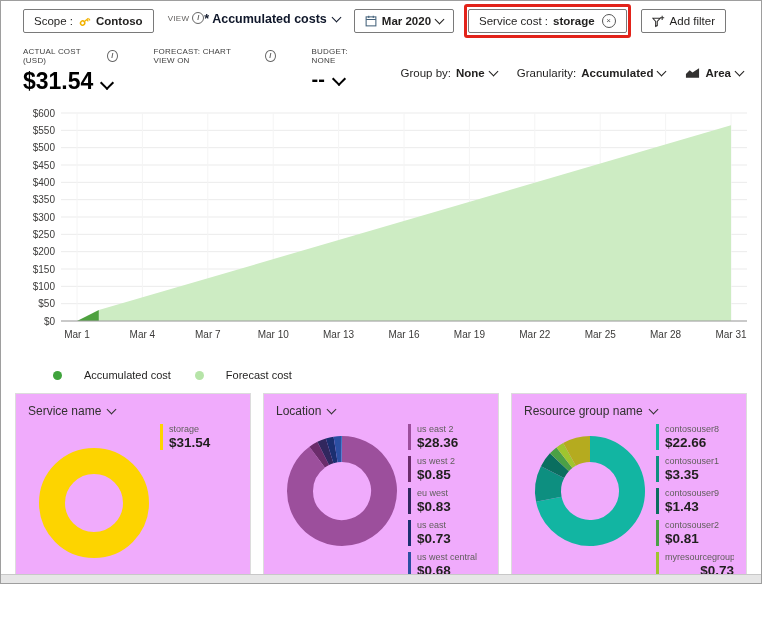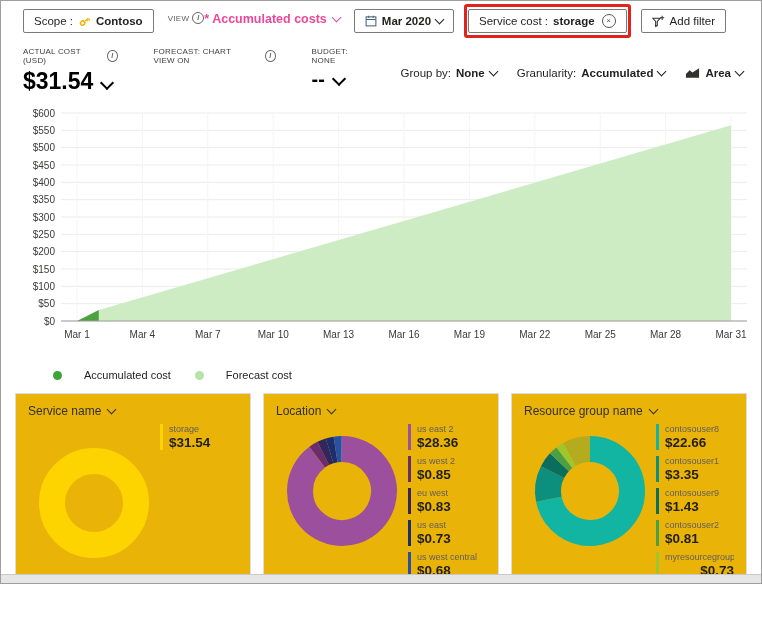--- a/index.html
+++ b/index.html
@@ -5,21 +5,21 @@
   html,body{margin:0;padding:0;background:#fff;font-family:"Liberation Sans",sans-serif;}
   .app{position:relative;width:762px;height:584px;border:1px solid #9e9e9e;background:#fff;box-sizing:border-box;overflow:hidden;}
 
   
   .toolbar{display:flex;align-items:flex-start;gap:14px;padding:8px 0 2px 22px;}
   .pill{display:inline-flex;align-items:center;gap:5px;height:24px;padding:0 10px;background:#fff;
         border:1px solid #7a7a7a;border-radius:2px;font-size:11.5px;color:#201f1e;cursor:pointer;white-space:nowrap;}
   .pill b{font-weight:700;}
   .view-dd{display:flex;cursor:pointer;padding-top:1px;}
   .cap-line{display:flex;align-items:center;gap:3px;font-size:8px;letter-spacing:.3px;color:#605e5c;text-transform:uppercase;}
-  .view-val{display:flex;align-items:center;gap:6px;font-size:12.5px;font-weight:700;color:#ec4899;margin-top:2px;}
+  .view-val{display:flex;align-items:center;gap:6px;font-size:12.5px;font-weight:700;color:#0f172a;margin-top:2px;}
   .filter-wrap{position:relative;display:inline-block;}
   .red-box{position:absolute;top:-5px;bottom:-5px;left:-4px;right:-4px;border:3px solid #e2231a;border-radius:3px;pointer-events:none;}
   .xicon{display:inline-block;width:12px;height:12px;border:1px solid #555;border-radius:50%;
          font-size:8px;line-height:11px;text-align:center;color:#555;margin-left:2px;}
   .chev{display:inline-block;width:6px;height:6px;border-right:1.6px solid currentColor;border-bottom:1.6px solid currentColor;
         transform:rotate(45deg);margin-top:-3px;}
   .chev.big{width:8px;height:8px;border-width:2px;margin:0 0 7px 2px;}
   .info{display:inline-block;width:10px;height:10px;border:1px solid #666;border-radius:50%;font-size:7px;line-height:10px;
         text-align:center;color:#666;font-style:italic;font-weight:700;}
 
@@ -33,21 +33,21 @@
   .ctrl b{font-weight:700;}
 
   
   .chart-wrap{padding:8px 10px 0 12px;}
   .chart-legend{display:flex;align-items:center;gap:24px;padding:10px 0 0 40px;font-size:11px;color:#201f1e;}
   .leg{display:flex;align-items:center;gap:22px;cursor:pointer;}
   .dot{width:9px;height:9px;border-radius:50%;display:inline-block;}
 
   
   .cards{display:flex;gap:12px;padding:12px 14px 0 14px;}
-  .card{flex:1;height:208px;border:1px solid #dcdcdc;background:#eab308;box-sizing:border-box;
+  .card{flex:1;height:208px;border:1px solid #dcdcdc;background:#f0abfc;box-sizing:border-box;
         padding:10px 12px;overflow:hidden;}
   .card-head{display:flex;align-items:center;gap:7px;font-size:12px;color:#323130;cursor:pointer;}
   .card-body{display:flex;margin-top:2px;}
   .donut-box{width:132px;flex:0 0 auto;display:flex;justify-content:center;}
   .card:nth-child(1) .donut-box{margin-top:24px;}
   .card:nth-child(2) .donut-box,.card:nth-child(3) .donut-box{margin-top:12px;}
   .legend-col{flex:1;min-width:0;display:flex;flex-direction:column;gap:6px;padding-top:4px;}
   .lg-item{border-left:3px solid #999;padding-left:6px;}
   .lg-label{font-size:9px;color:#605e5c;white-space:nowrap;overflow:hidden;}
   .lg-value{font-size:13.5px;font-weight:700;color:#201f1e;margin-top:1px;white-space:nowrap;}

